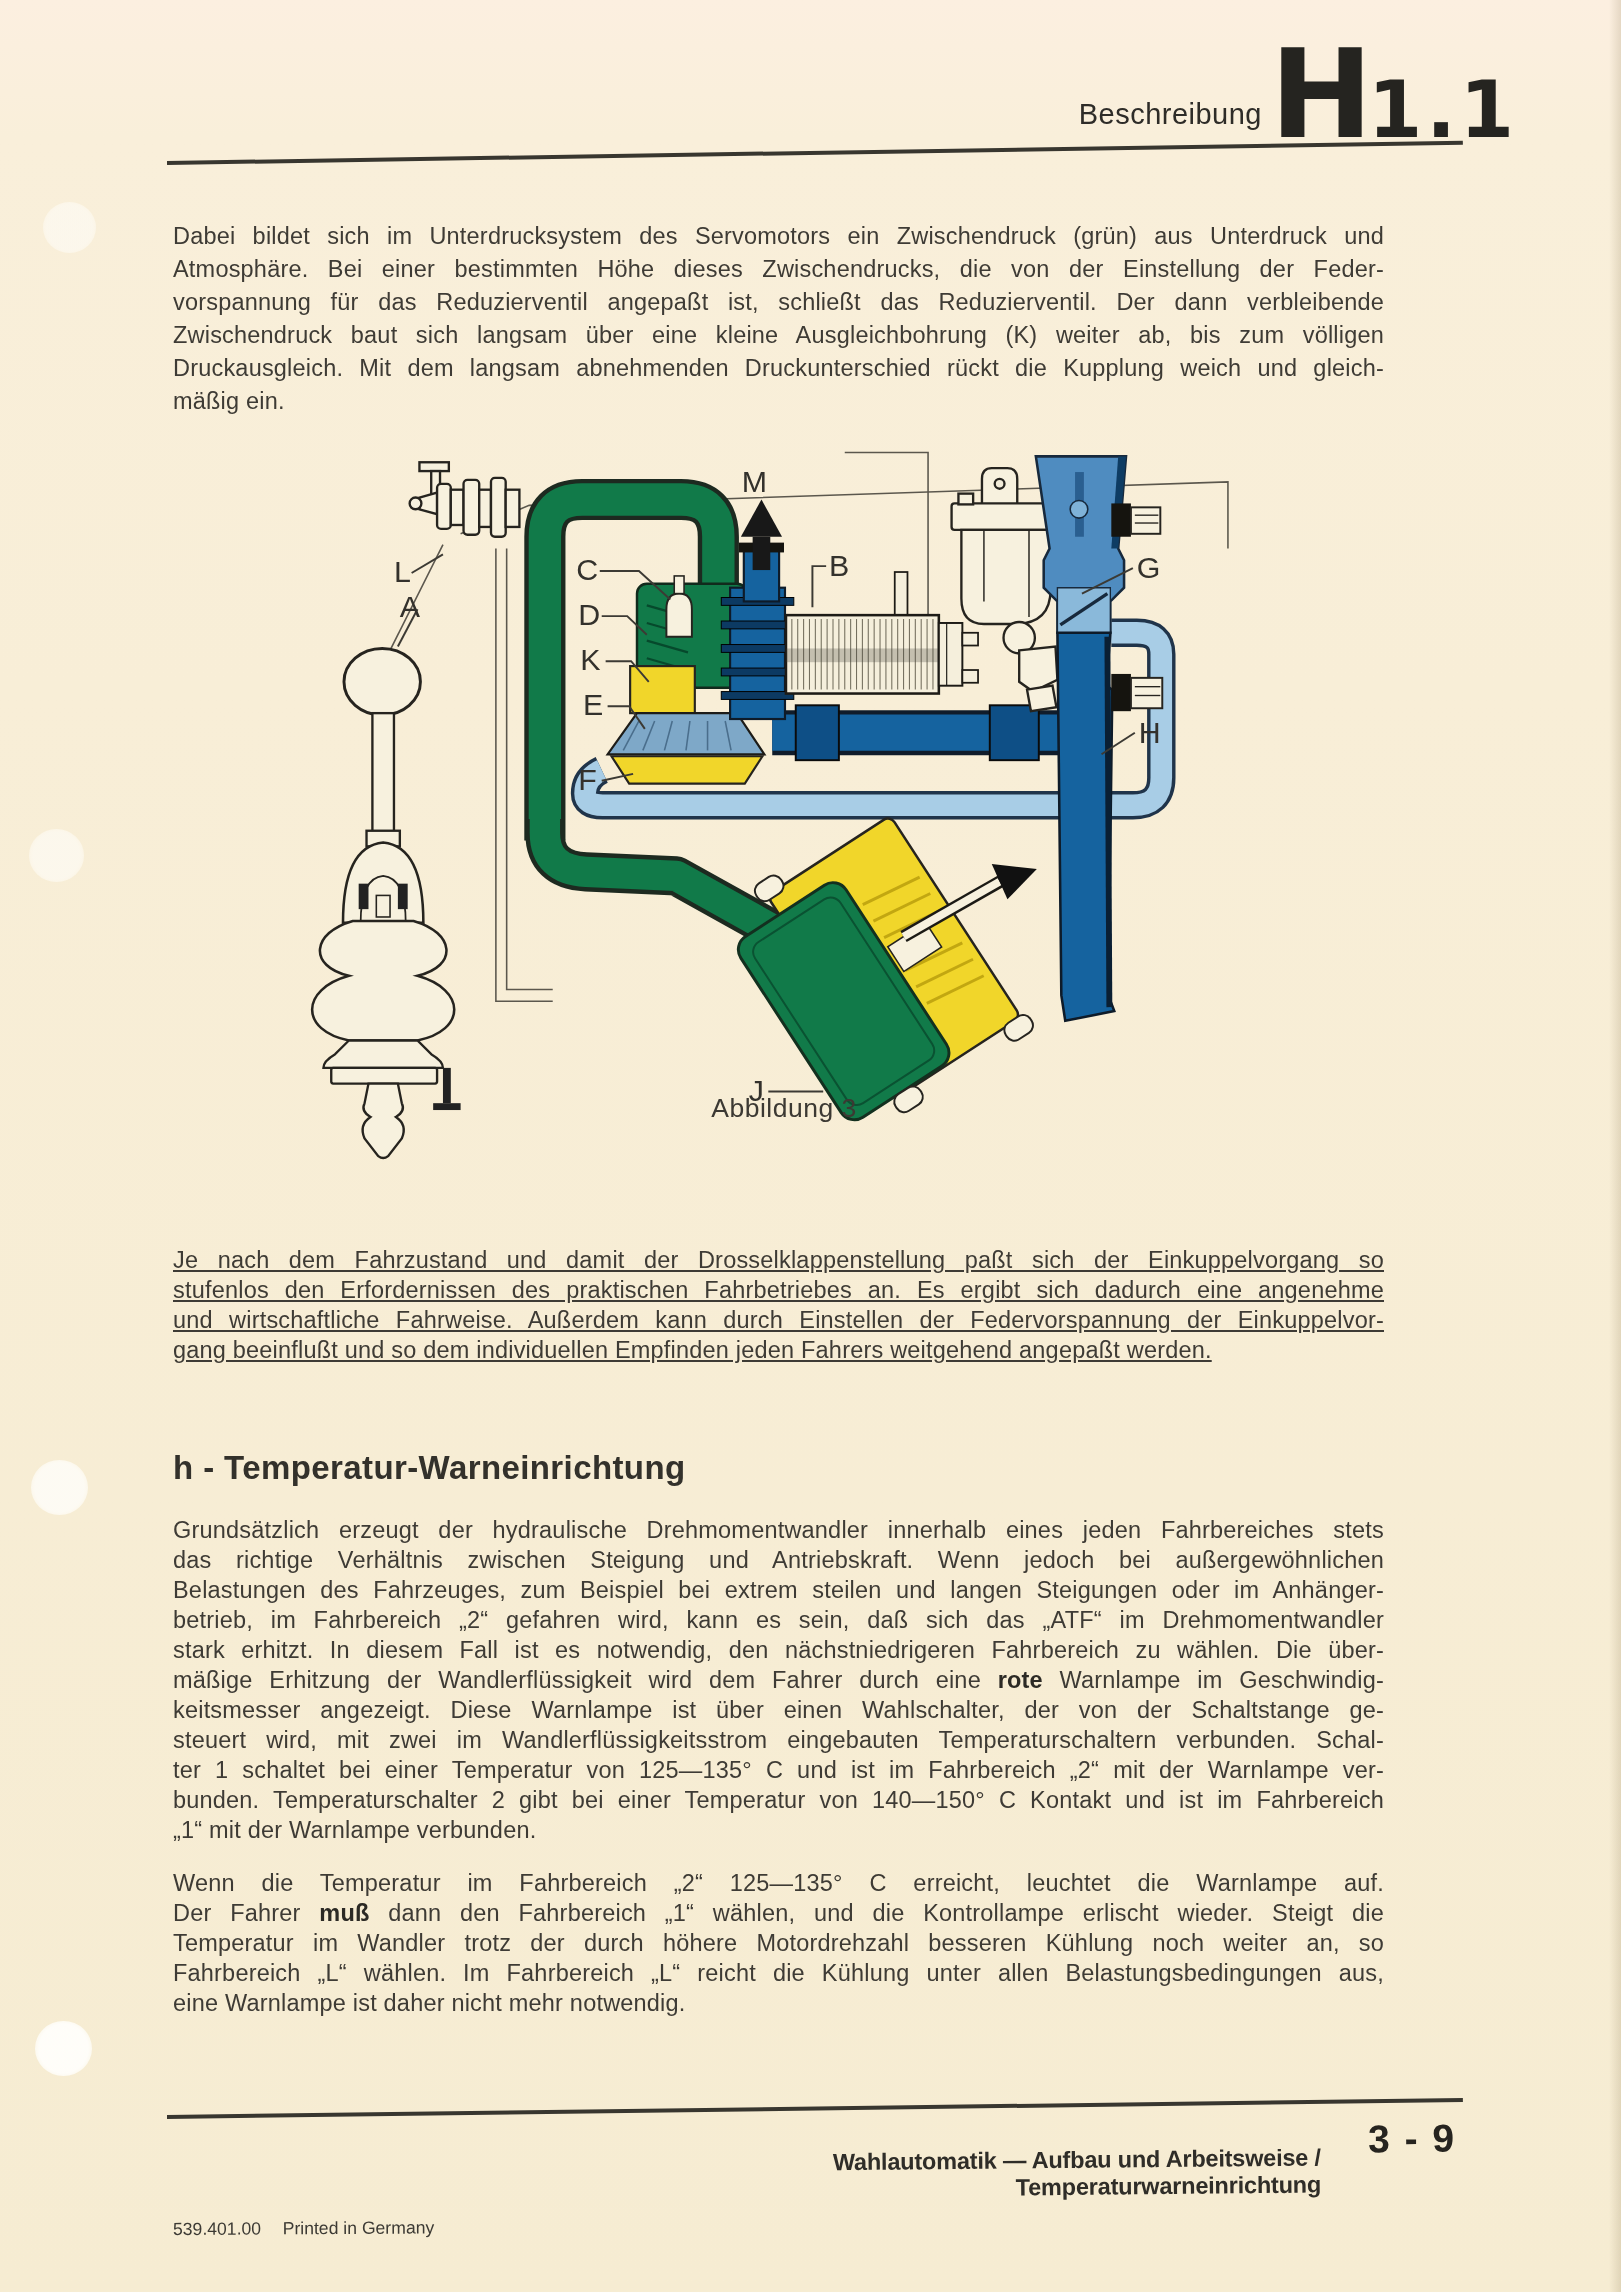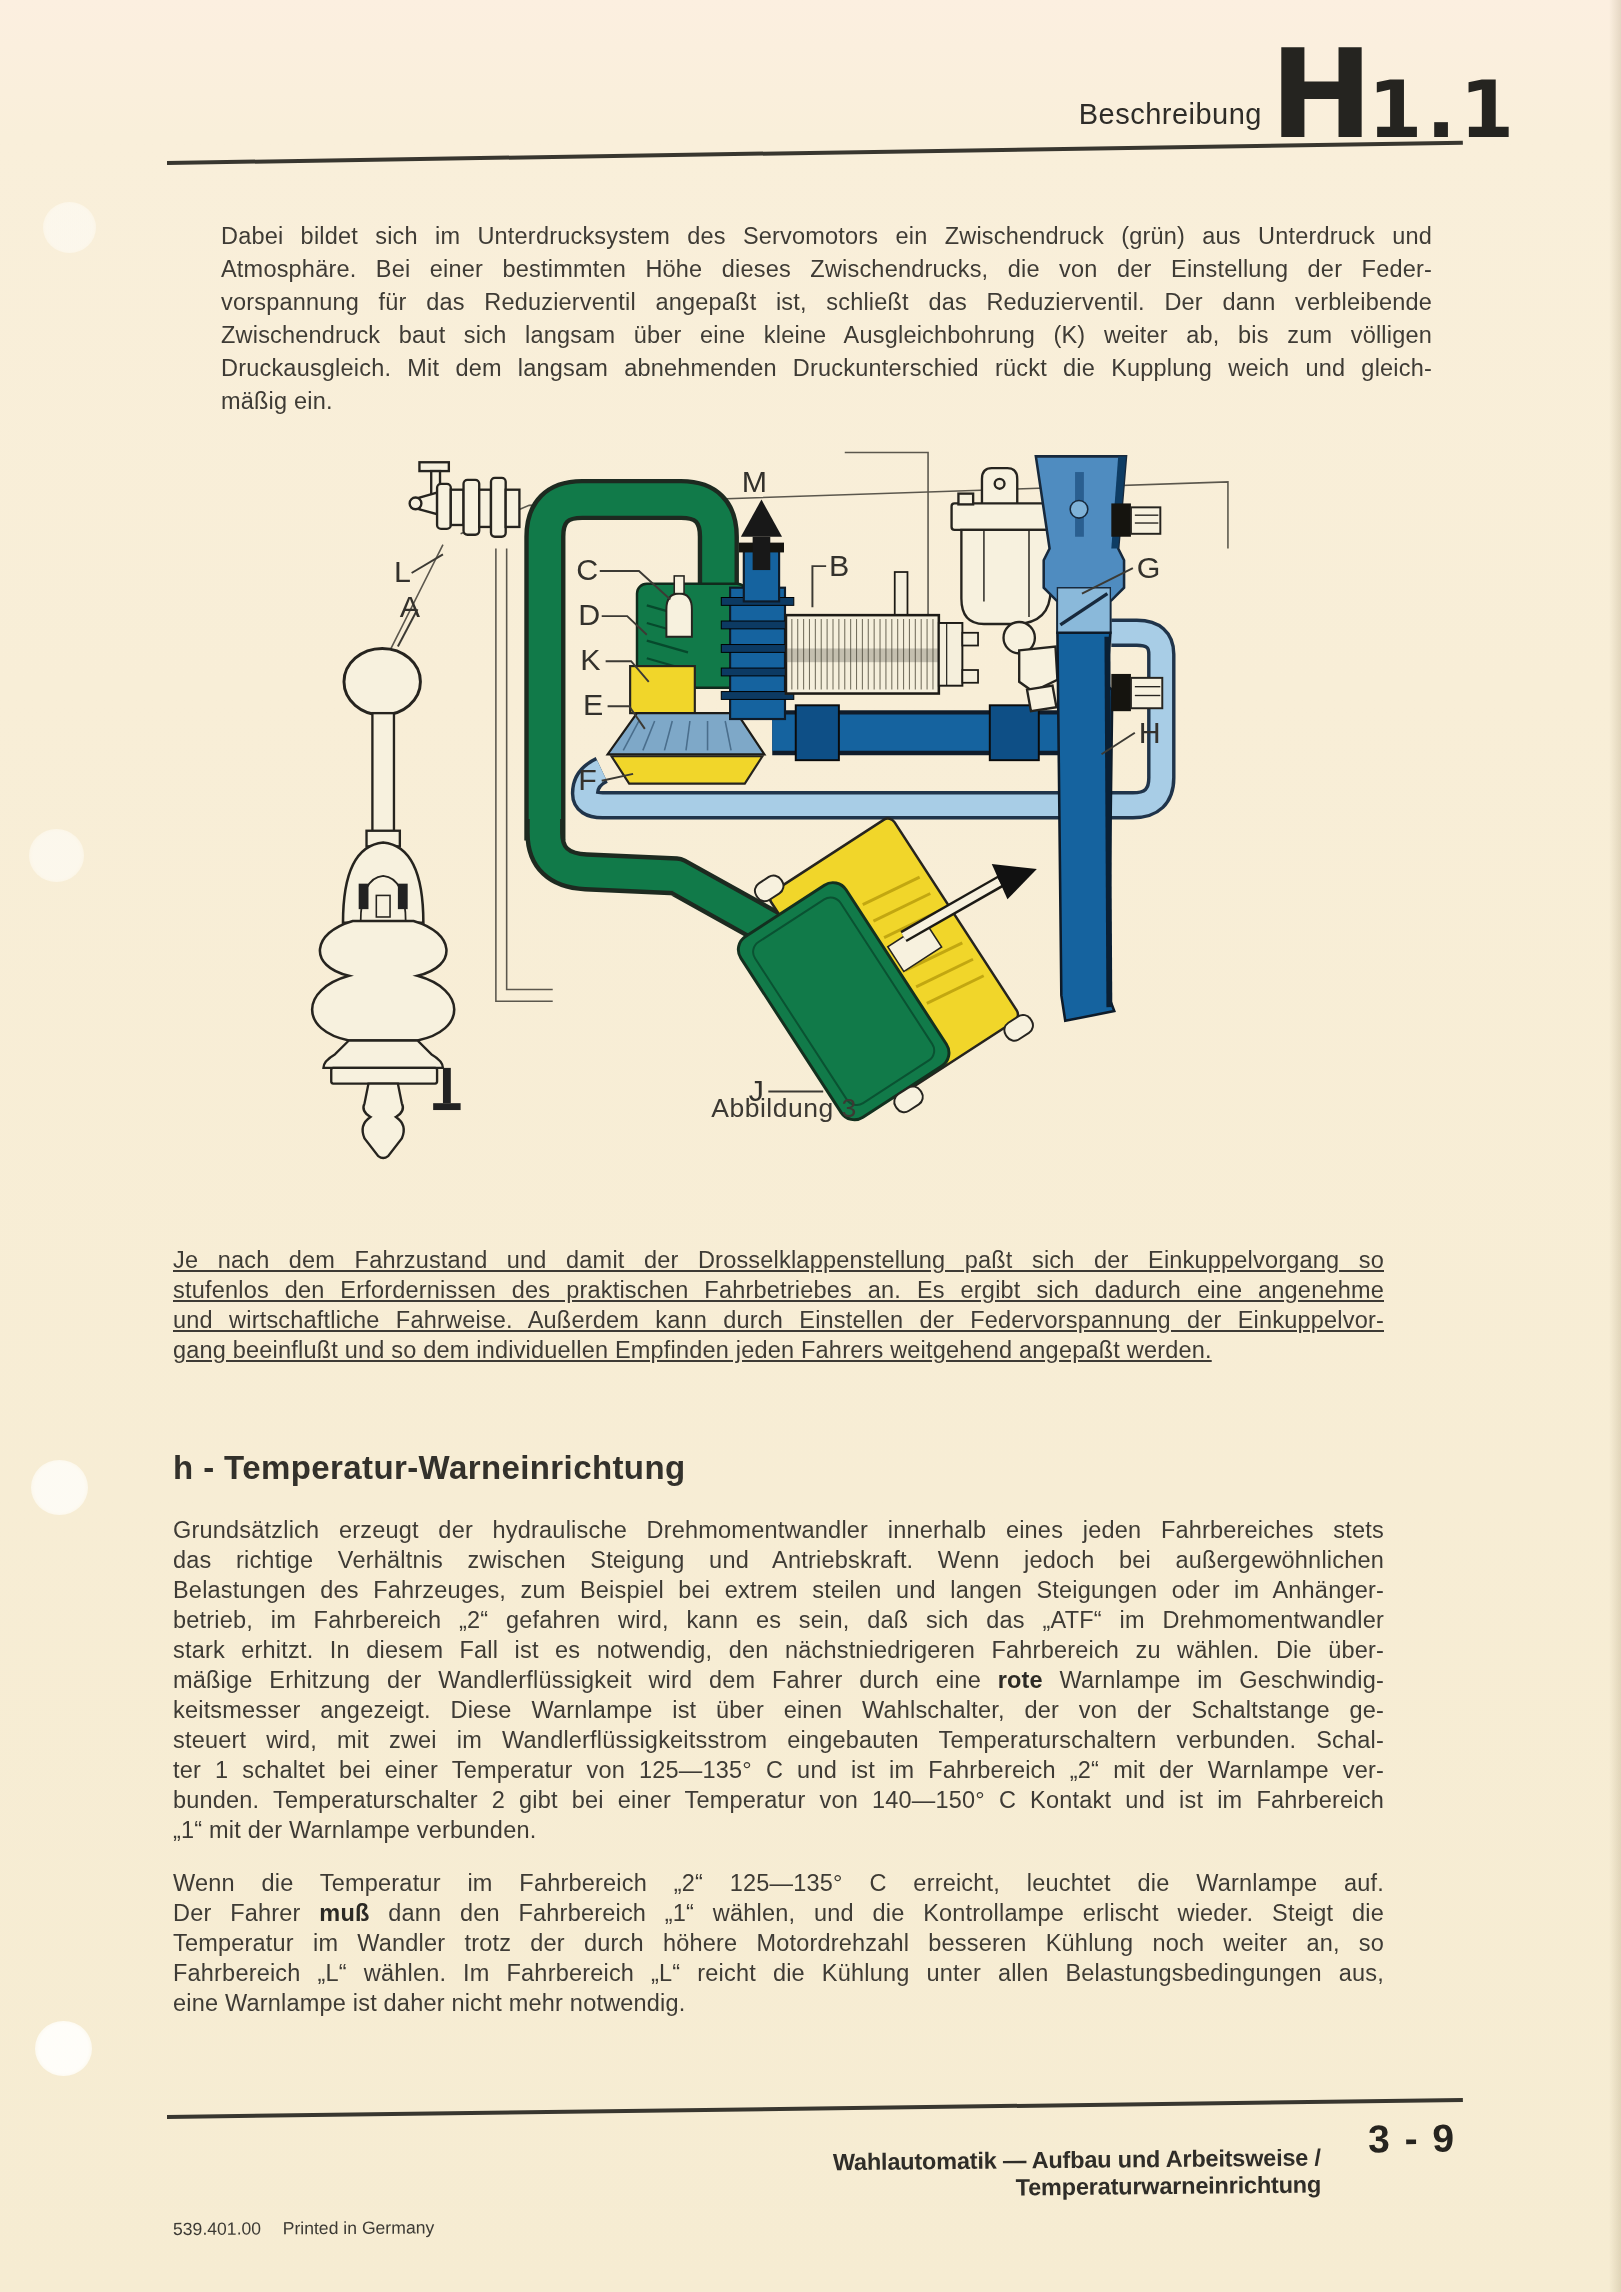--- a/index.html
+++ b/index.html
@@ -23,21 +23,21 @@
     font-weight:bold;font-size:78px;line-height:1;letter-spacing:3.9px;color:#252420;}
   .rule{position:absolute;background:#38362f;height:3.9px;width:1296px;left:167px;}
   .rule-top{top:161px;transform:rotate(-0.9deg);transform-origin:left center;}
   .rule-bottom{top:2115px;transform:rotate(-0.75deg);transform-origin:left center;}
   
   .para{position:absolute;left:173px;width:1211px;color:#3e3b35;font-size:23.5px;letter-spacing:0.2px;}
   .para .line{text-align:justify;text-align-last:justify;overflow:hidden;}
   .para .line:last-child{text-align-last:left;}
   .lh34 .line{line-height:33px;height:33px;}
   .lh30 .line{line-height:30px;height:30px;}
-  .p1{top:220px;margin-left:48px;}
+  .p1{top:220px;}
   .p2{top:1245px;text-decoration:underline;}
   .p3{top:1515px;}
   .p4{top:1868px;}
   .para b{color:#2c2a25;}
   .heading{position:absolute;left:173px;top:1449px;font-size:33px;font-weight:bold;
     color:#33312b;letter-spacing:0.4px;}
   
   .figure-svg{position:absolute;left:245px;top:421px;}
   .caption{position:absolute;left:676px;top:1093px;width:216px;text-align:center;
     font-size:26.5px;color:#3c3933;letter-spacing:0.5px;}

